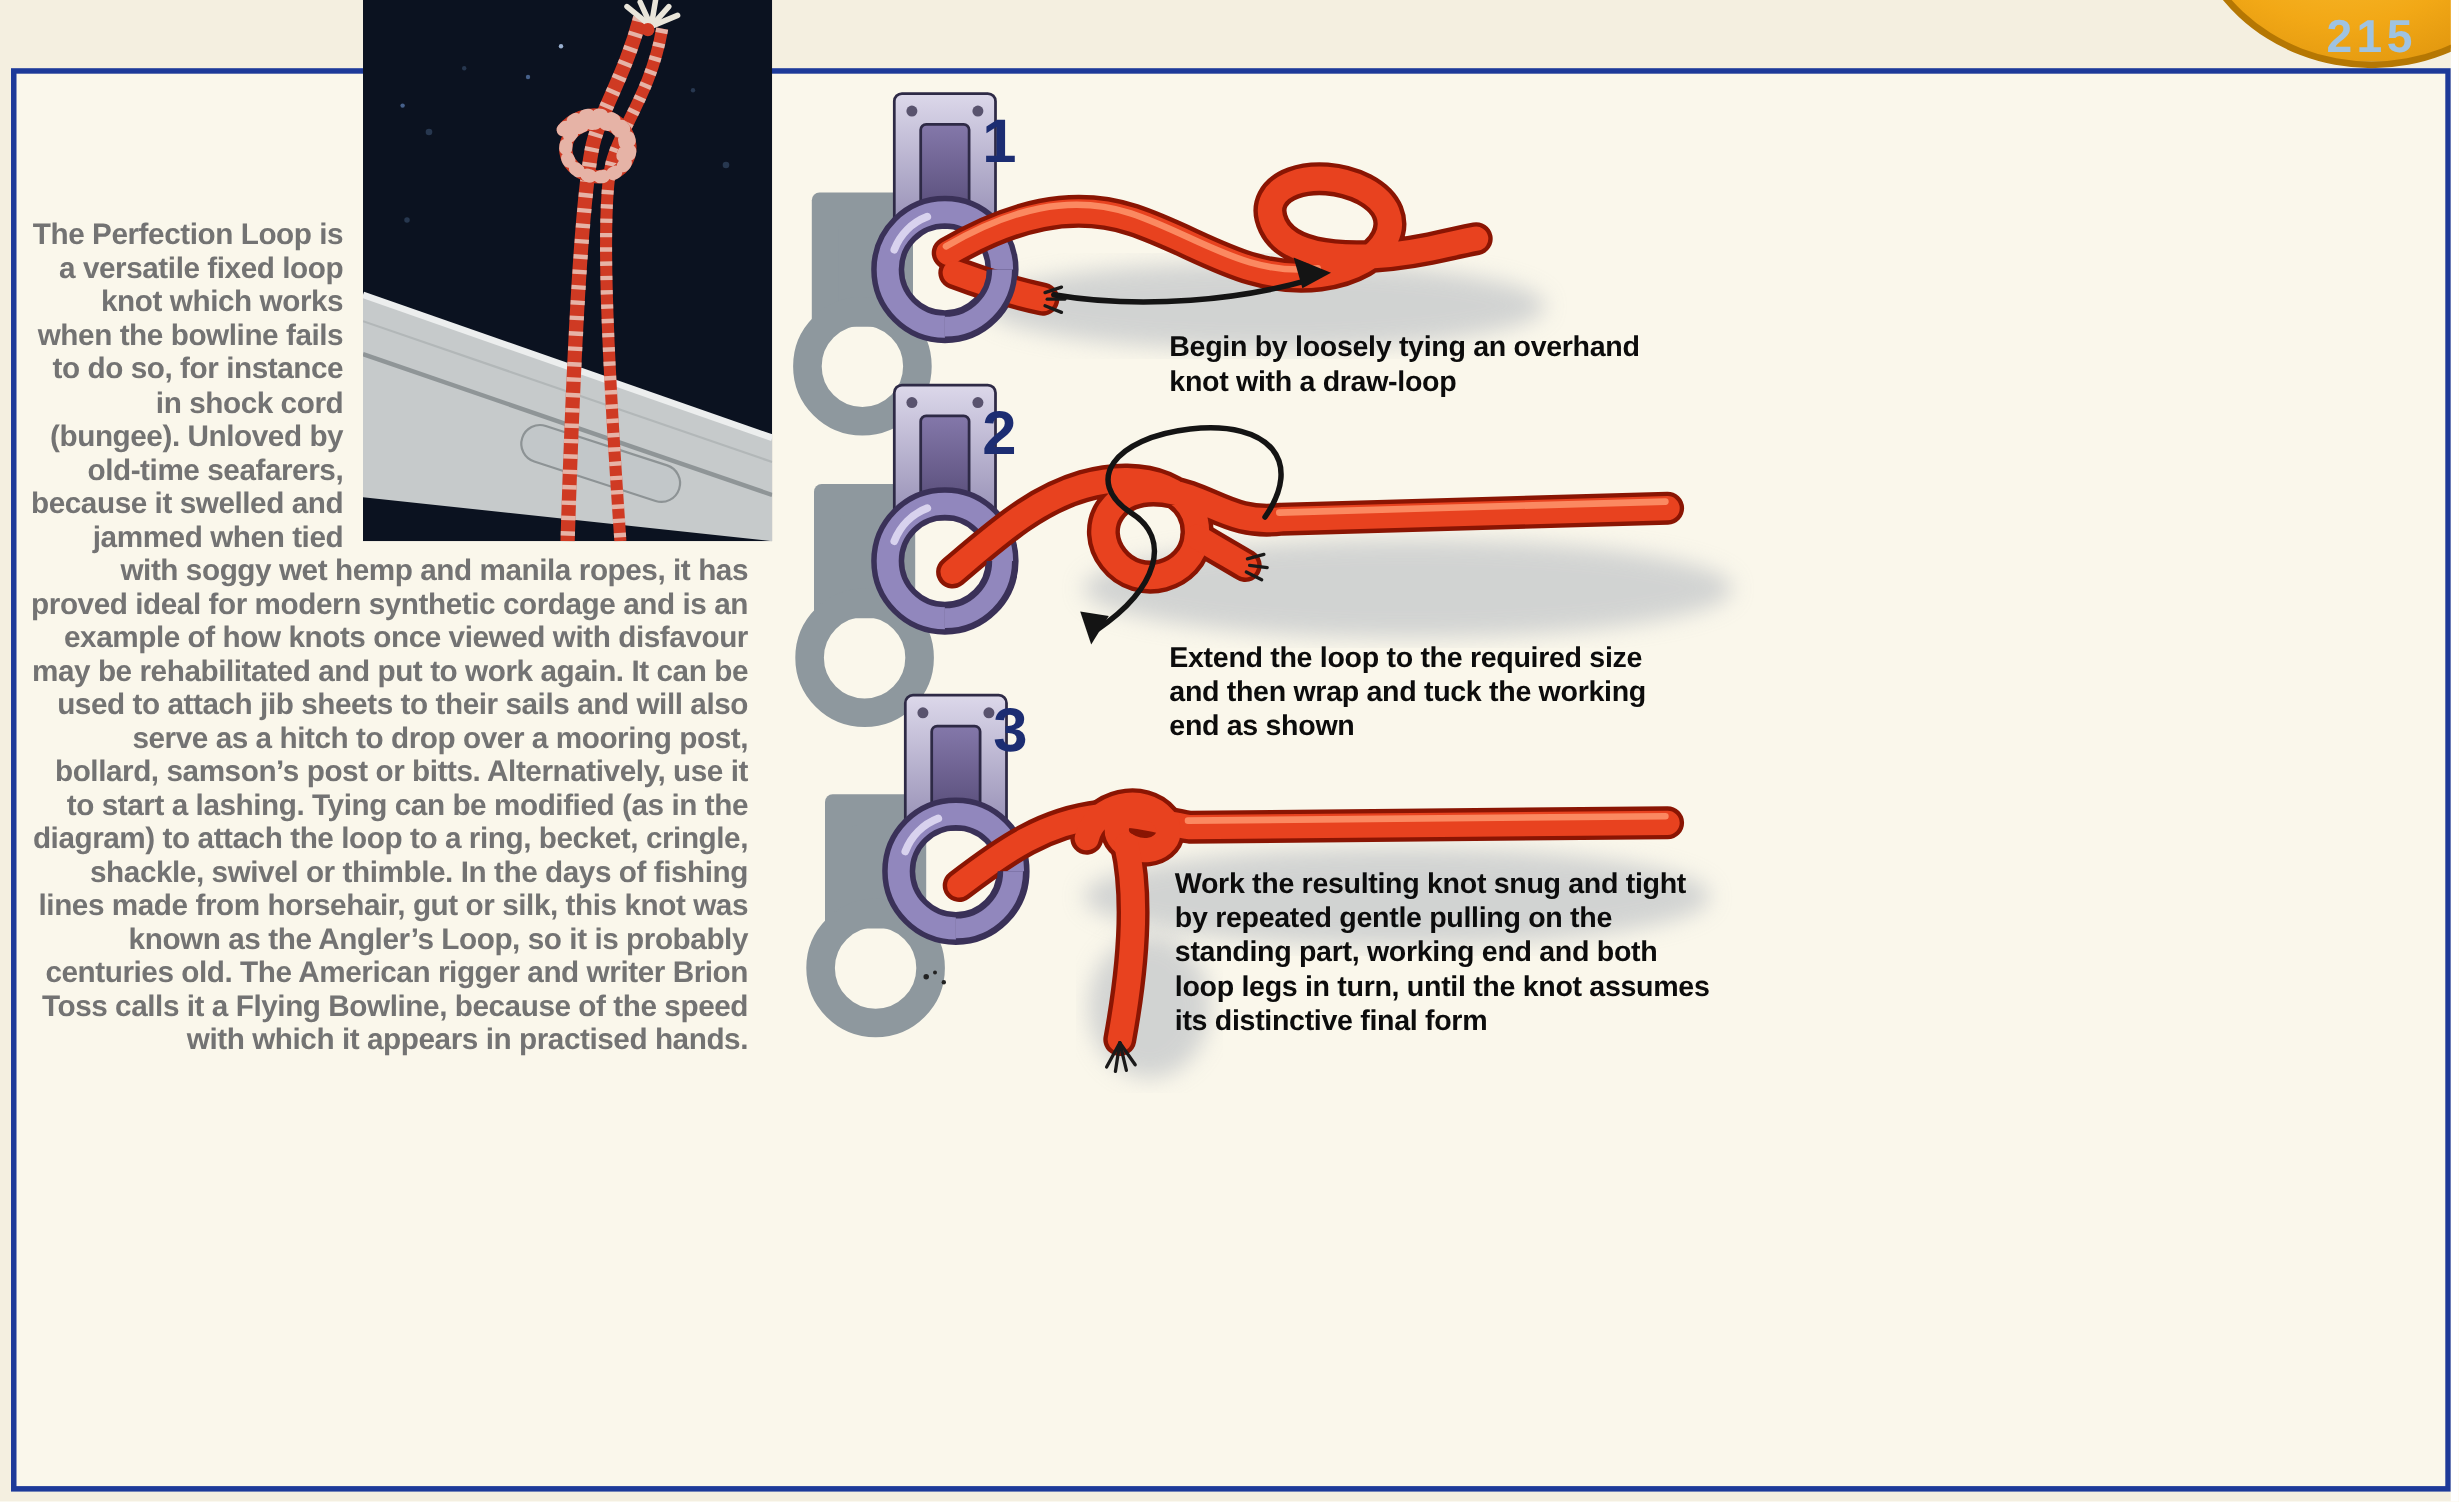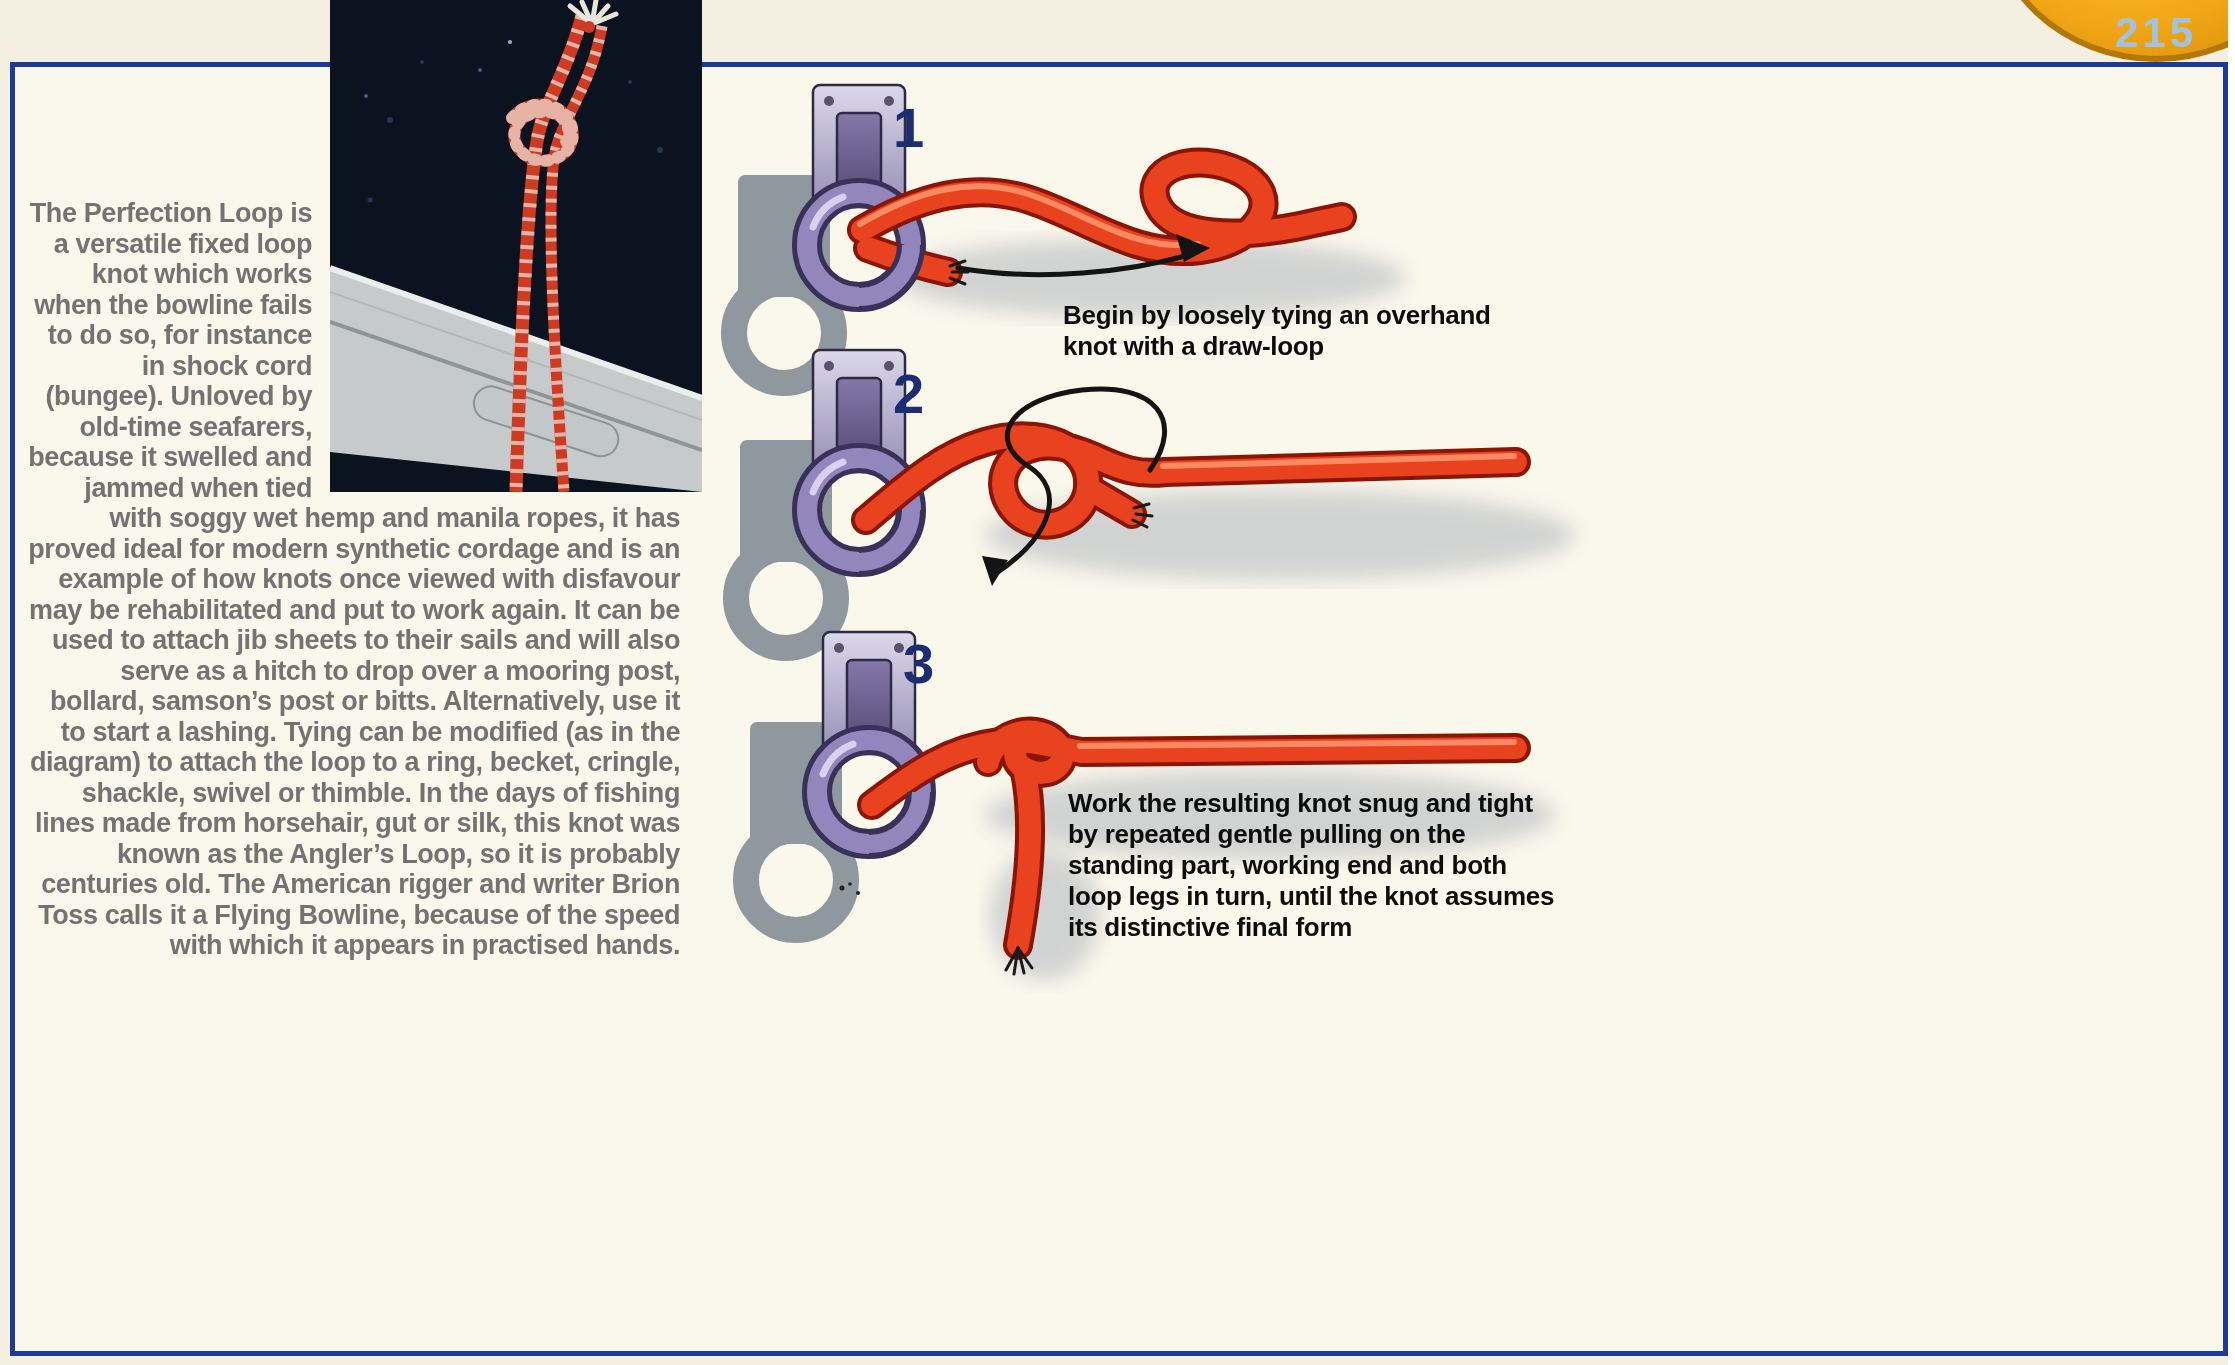--- a/index.html
+++ b/index.html
@@ -210,15 +210,16 @@
         <circle cx="858" cy="893" r="2" fill="#222"></circle>
       <circle cx="850" cy="884" r="1.8" fill="#222"></circle>
     </g>
   </svg>
 
   <div class="step-number n1">1</div>
   <div class="step-number n2">2</div>
   <div class="step-number n3">3</div>
 
   <div class="caption cap1">Begin by loosely tying an overhand knot with a draw-loop</div>
+  <div class="caption cap2">Extend the loop to the required size and then wrap and tuck the working end as shown</div>
   <div class="caption cap3">Work the resulting knot snug and tight by repeated gentle pulling on the standing part, working end and both loop legs in turn, until the knot assumes its distinctive final form</div>
 
 </div>
 
 </body></html>

